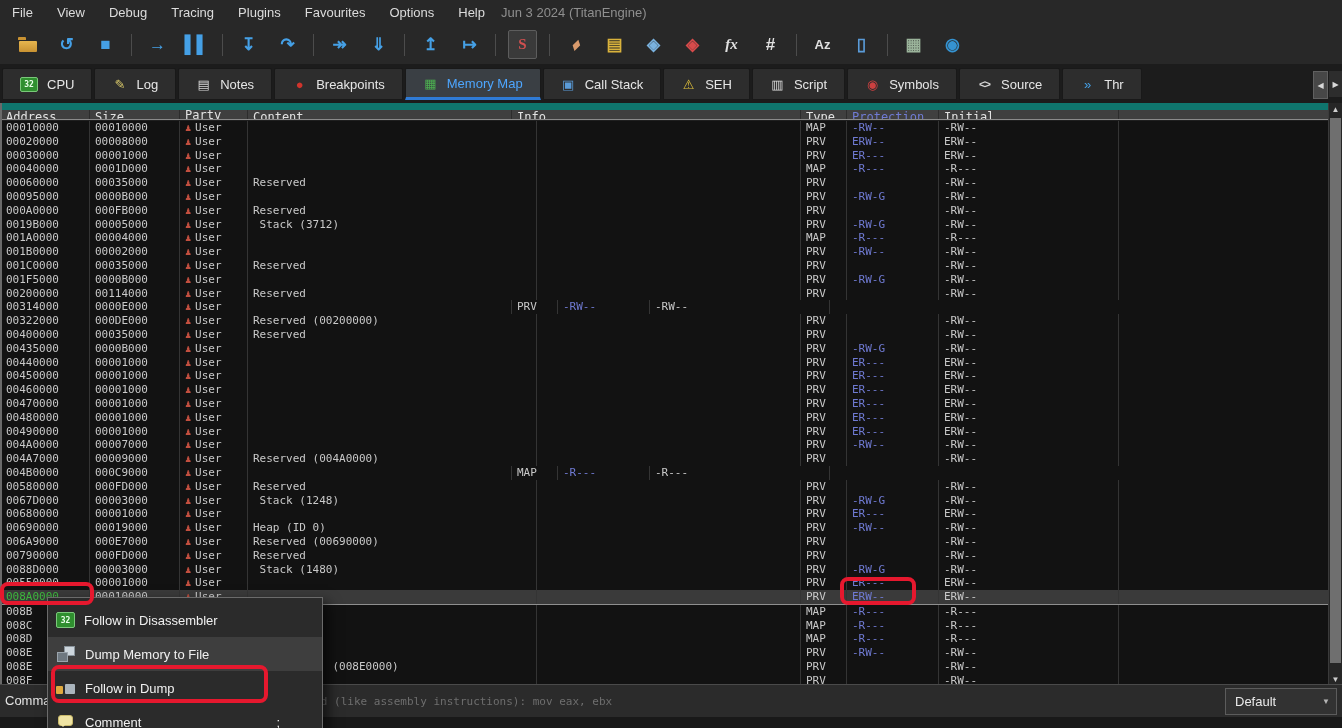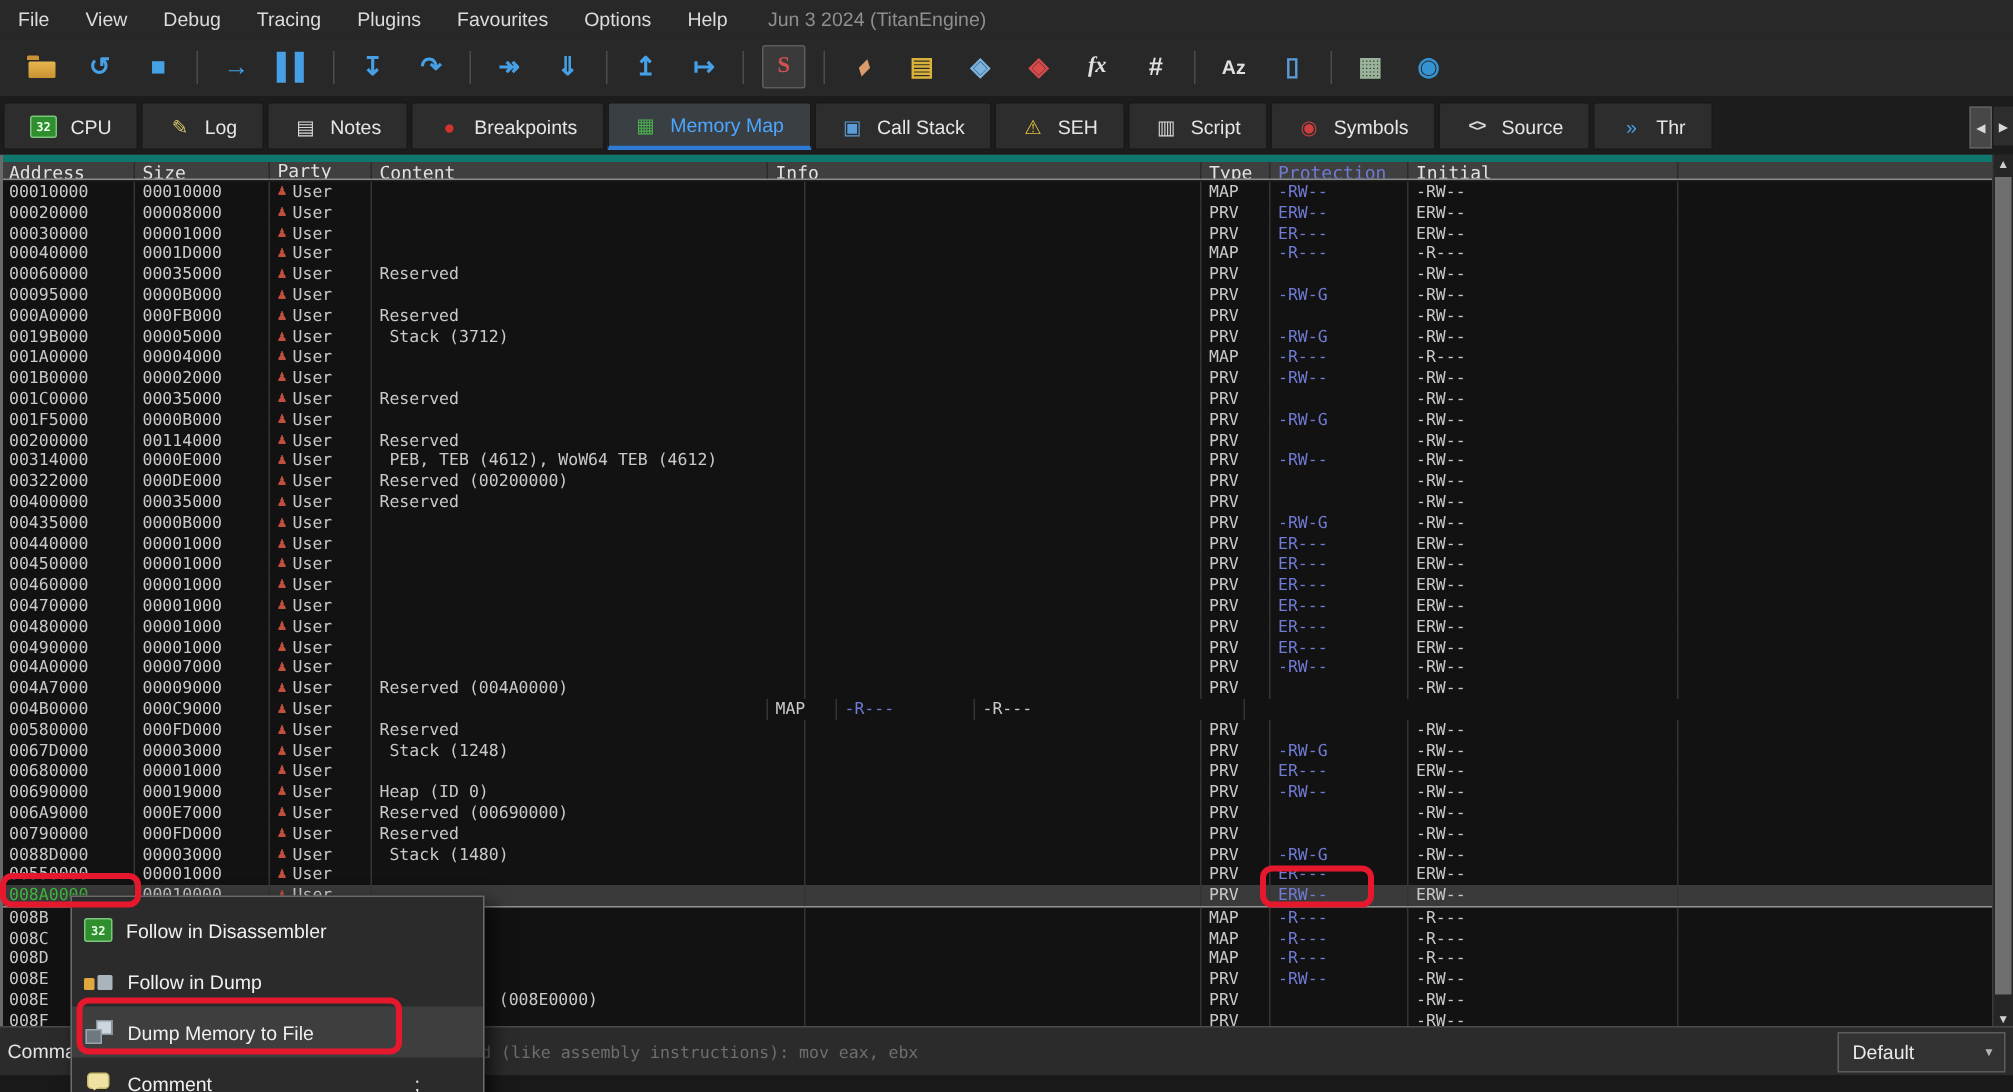--- a/index.html
+++ b/index.html
@@ -4,21 +4,21 @@
 <style>
   html,body{margin:0;padding:0}
   body{width:1342px;height:728px;position:relative;overflow:hidden;background:#1f1f1f;
        font-family:"Liberation Sans",sans-serif;cursor:default}
 
   
   .menubar{position:absolute;top:0;left:0;right:0;height:25px;background:#282828;
            display:flex;align-items:center;color:#dcdcdc;font-size:13px;z-index:4}
   .mb-items{display:flex}
   .mb-item{padding:4px 12px}
-  .mb-title{color:#8f8f8f;margin-left:15px}
+  .mb-title{color:#8f8f8f;margin-left:4px}
 
   
   .toolbar{position:absolute;top:25px;left:0;right:0;height:39px;background:#282828;
            display:flex;align-items:center;padding-left:8px;z-index:4}
   .tb-btn{width:27px;height:27px;display:flex;align-items:center;justify-content:center;
           font-size:17px;font-weight:bold;margin:0 6px;flex:0 0 auto;position:relative}
   .tb-sep{width:1px;height:22px;background:#4c4c4c;margin:0 6px;flex:0 0 auto}
   .ic-pressed{background:#3a3a3a;border:1px solid #5d5d5d;border-radius:2px;
               font:bold 15px "Liberation Serif",serif}
   .ic-fx{font:italic bold 15px "Liberation Serif",serif}
@@ -44,21 +44,21 @@
                  right:-5px;bottom:-2px;transform:rotate(45deg)}
   .ic-src{font-weight:bold;font-size:11px;letter-spacing:-1px}
   .tab-scroll{position:absolute;top:7px;width:13px;height:26px;display:flex;align-items:center;
               justify-content:center;color:#d8d8d8;font-size:8px}
   .tab-scroll.left{right:14px;background:#474747;border:1px solid #606060}
   .tab-scroll.right{right:0;background:#2d2d2d}
 
   
   .tedge{position:absolute;left:0;top:103px;width:2px;height:584px;background:#6a6a6a;z-index:3}
   .thead{position:absolute;top:103px;left:2px;width:1326px;height:17px;background:#3f3f3f;
-         border-top:5px solid #0f766e;border-bottom:1px solid #8a8a8a;display:flex;
+         border-top:7px solid #0f766e;border-bottom:1px solid #8a8a8a;display:flex;
          font:12px "DejaVu Sans Mono",monospace;color:#e2e2e2;box-sizing:border-box;z-index:3}
   .hcell{border-right:1px solid #2c2c2c;padding:0 0 0 5px;box-sizing:border-box;flex:0 0 auto;
          overflow:hidden;white-space:pre}
   .tbody{position:absolute;top:121px;left:2px;width:1326px;height:566px;background:#121212;
          border-bottom:1px solid #606060;z-index:2;overflow:hidden}
   .row{display:flex;height:13.8px;font:11px/13.8px "DejaVu Sans Mono",monospace;color:#c9c9c9}
   .cell{border-right:1px solid #343434;padding-left:5px;box-sizing:border-box;flex:0 0 auto;
         overflow:hidden;white-space:pre}
   .c-addr{width:88px;padding-left:4px}
   .c-size{width:90px}
@@ -386,21 +386,20 @@
       <span class="cell c-content"></span>
       <span class="cell c-type">PRV</span>
       <span class="cell c-prot"></span>
       <span class="cell c-init">-RW--</span>
       <span class="cell c-fill"></span>
     </div>
     <div class="row">
       <span class="cell c-addr">00314000</span>
       <span class="cell c-size">0000E000</span>
       <span class="cell c-party"><span class="party-ico">♟</span><span>User</span></span>
-      <span class="cell c-info"> PEB, TEB (4612), WoW64 TEB (4612)</span>
       <span class="cell c-content"></span>
       <span class="cell c-type">PRV</span>
       <span class="cell c-prot">-RW--</span>
       <span class="cell c-init">-RW--</span>
       <span class="cell c-fill"></span>
     </div>
     <div class="row">
       <span class="cell c-addr">00322000</span>
       <span class="cell c-size">000DE000</span>
       <span class="cell c-party"><span class="party-ico">♟</span><span>User</span></span>
@@ -713,27 +712,27 @@
   </div>
 </div>
 
 <div class="statusstrip"></div>
 
 <div class="cmenu">
     <div class="citem">
       <span class="mi mi-chip">32</span>
       <span class="clabel">Follow in Disassembler</span>
     </div>
+    <div class="citem hl">
+      <span class="mi mi-floppy"></span>
+      <span class="clabel">Dump Memory to File</span>
+    </div>
     <div class="citem">
       <span class="mi mi-truck"></span>
       <span class="clabel">Follow in Dump</span>
-    </div>
-    <div class="citem hl">
-      <span class="mi mi-floppy"></span>
-      <span class="clabel">Dump Memory to File</span>
     </div>
     <div class="citem">
       <span class="mi mi-bubble"></span>
       <span class="clabel">Comment</span>
       <span class="cshort">;</span>
     </div>
   </div>
 
 <div class="ann ann-addr"></div>
 <div class="ann ann-prot"></div>

